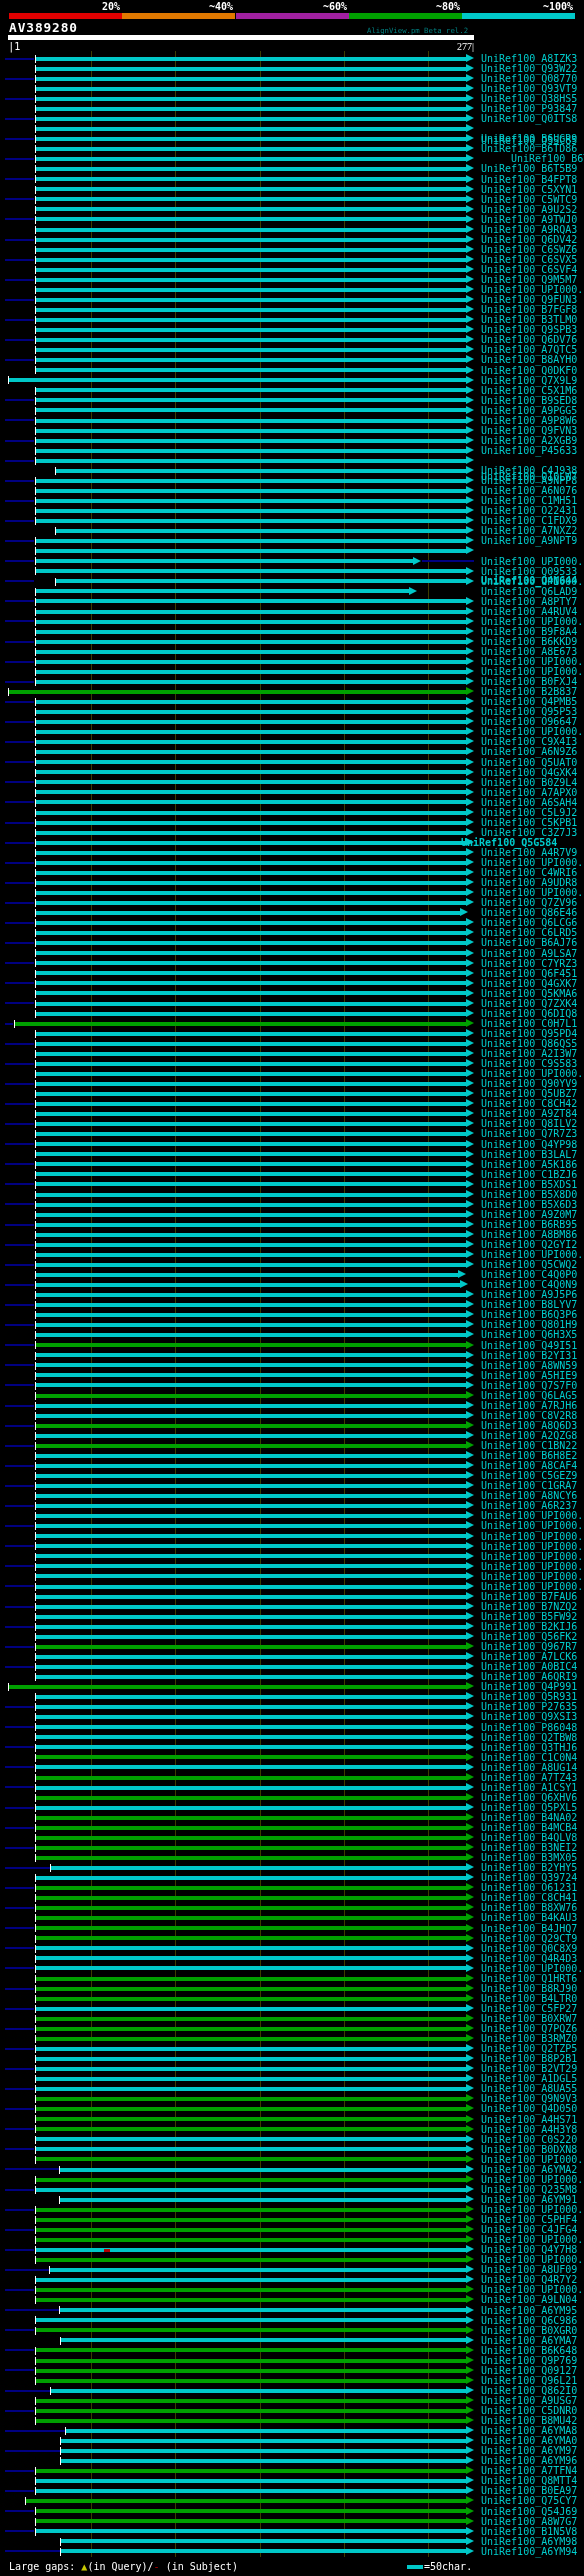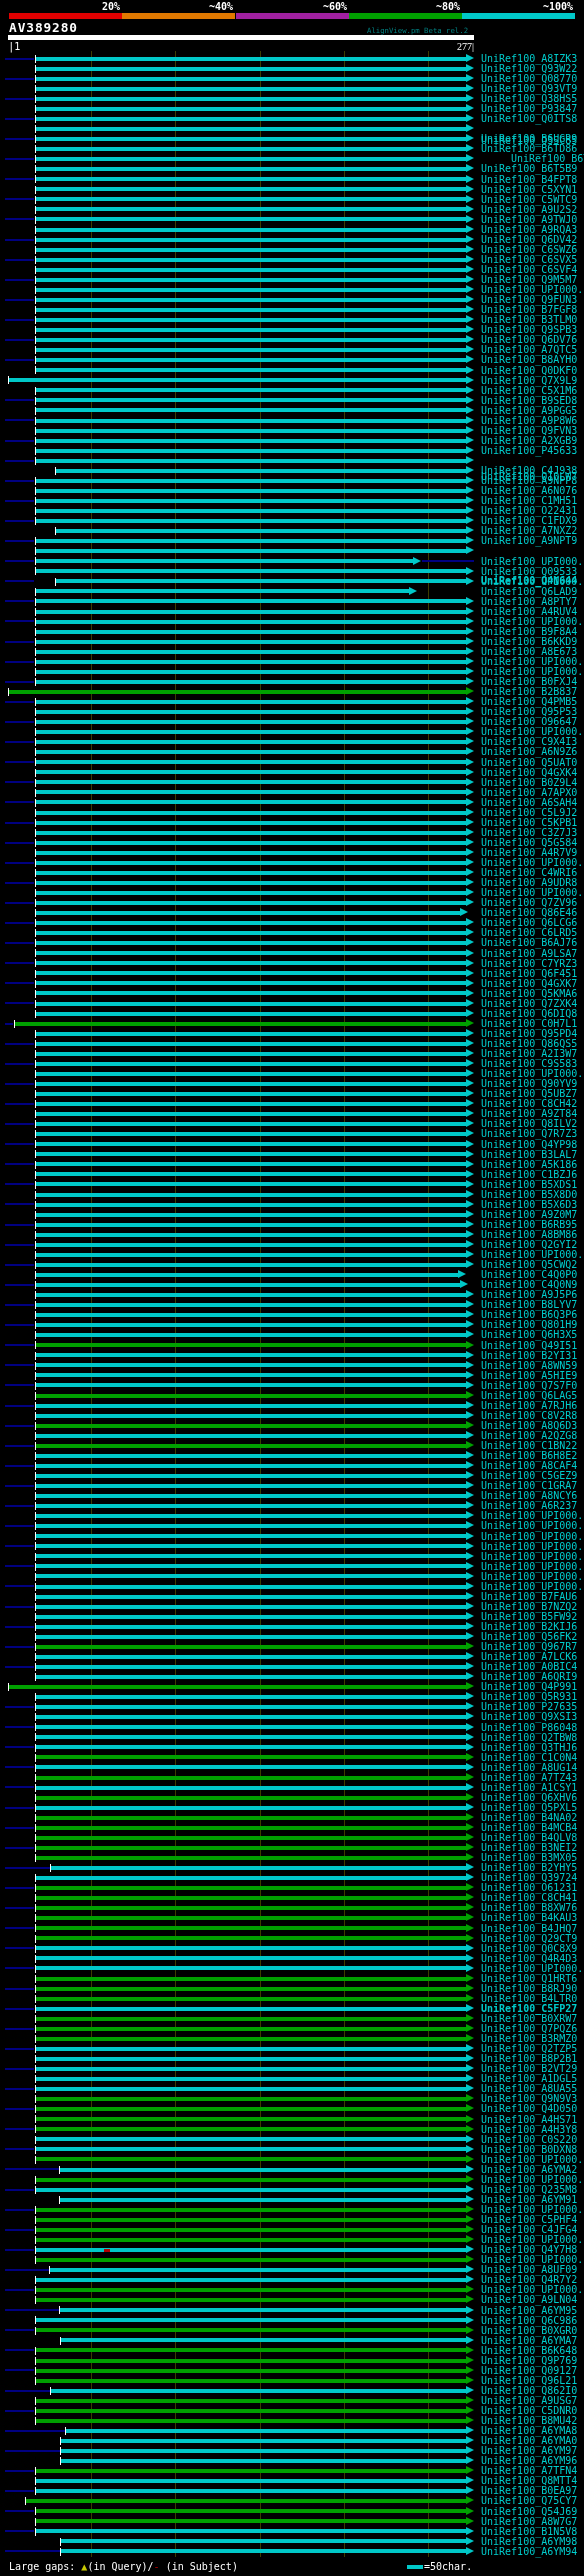--- a/index.html
+++ b/index.html
@@ -558,21 +558,21 @@
         <div class="row-tick" style="left: 35px; top: 829px;"></div>
         <div class="row-bar" style="left: 36px; width: 430px; top: 831px; background: rgb(0, 200, 200);"></div>
         <div class="row-arrow" style="left: 466px; top: 828px; border-left: 8.2px solid rgb(0, 200, 200);"></div>
         <div class="row-label" style="left: 481px; top: 828px;">UniRef100_C3Z7J3</div>
       </div>
       <div>
         <div class="row-dash" style="left: 4.6px; width: 29px; top: 842px;"></div>
         <div class="row-tick" style="left: 35px; top: 839px;"></div>
         <div class="row-bar" style="left: 36px; width: 430px; top: 841px; background: rgb(0, 200, 200);"></div>
         <div class="row-arrow" style="left: 466px; top: 838px; border-left: 8.2px solid rgb(0, 200, 200);"></div>
-        <div class="row-label" style="left: 481px; top: 838px;">UniRef100_Q5G584</div>
+        <div class="row-label" style="left: 461px; top: 838px; font-weight: bold;">UniRef100_Q5G584</div>
       </div>
       <div>
         <div class="row-tick" style="left: 35px; top: 849px;"></div>
         <div class="row-bar" style="left: 36px; width: 430px; top: 851px; background: rgb(0, 200, 200);"></div>
         <div class="row-arrow" style="left: 466px; top: 848px; border-left: 8.2px solid rgb(0, 200, 200);"></div>
         <div class="row-label" style="left: 481px; top: 848px;">UniRef100_A4R7V9</div>
       </div>
       <div>
         <div class="row-dash" style="left: 4.6px; width: 29px; top: 862px;"></div>
         <div class="row-tick" style="left: 35px; top: 859px;"></div>
@@ -1311,21 +1311,21 @@
         <div class="row-tick" style="left: 35px; top: 1995px;"></div>
         <div class="row-bar" style="left: 36px; width: 430px; top: 1997px; background: rgb(0, 160, 0);"></div>
         <div class="row-arrow" style="left: 466px; top: 1994px; border-left: 8.2px solid rgb(0, 160, 0);"></div>
         <div class="row-label" style="left: 481px; top: 1994px;">UniRef100_B4LTR0</div>
       </div>
       <div>
         <div class="row-dash" style="left: 4.6px; width: 29px; top: 2008px;"></div>
         <div class="row-tick" style="left: 35px; top: 2005px;"></div>
         <div class="row-bar" style="left: 36px; width: 430px; top: 2007px; background: rgb(0, 200, 200);"></div>
         <div class="row-arrow" style="left: 466px; top: 2004px; border-left: 8.2px solid rgb(0, 200, 200);"></div>
-        <div class="row-label" style="left: 481px; top: 2004px; font-weight: bold;">UniRef100_C5FP27</div>
+        <div class="row-label" style="left: 481px; top: 2004px;">UniRef100_C5FP27</div>
       </div>
       <div>
         <div class="row-tick" style="left: 35px; top: 2015px;"></div>
         <div class="row-bar" style="left: 36px; width: 430px; top: 2017px; background: rgb(0, 160, 0);"></div>
         <div class="row-arrow" style="left: 466px; top: 2014px; border-left: 8.2px solid rgb(0, 160, 0);"></div>
         <div class="row-label" style="left: 481px; top: 2014px;">UniRef100_B0XRW7</div>
       </div>
       <div>
         <div class="row-dash" style="left: 4.6px; width: 29px; top: 2028px;"></div>
         <div class="row-tick" style="left: 35px; top: 2025px;"></div>

